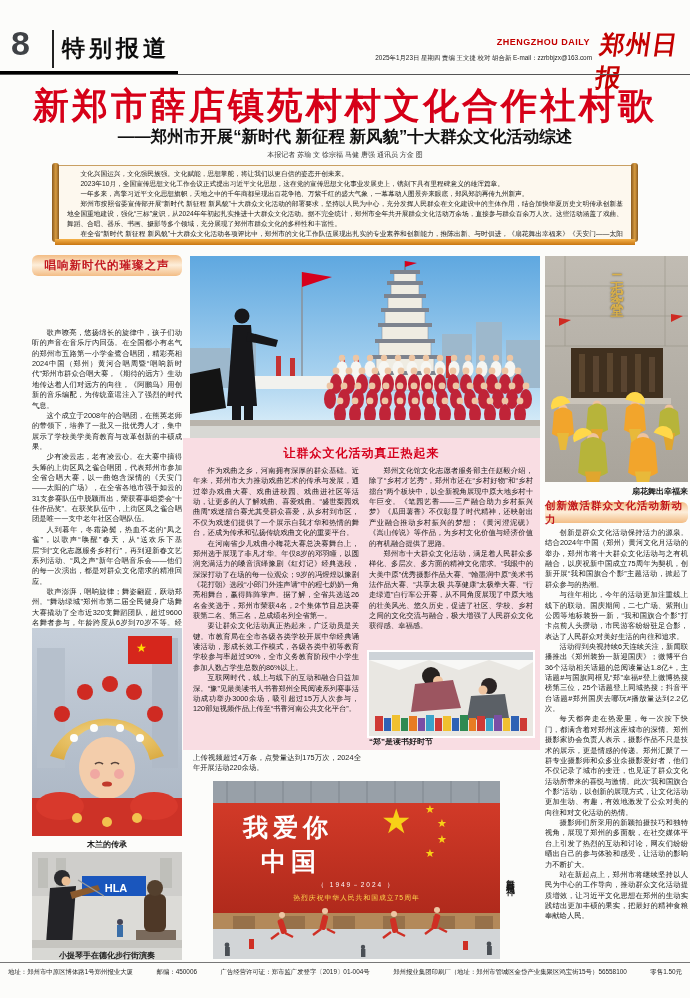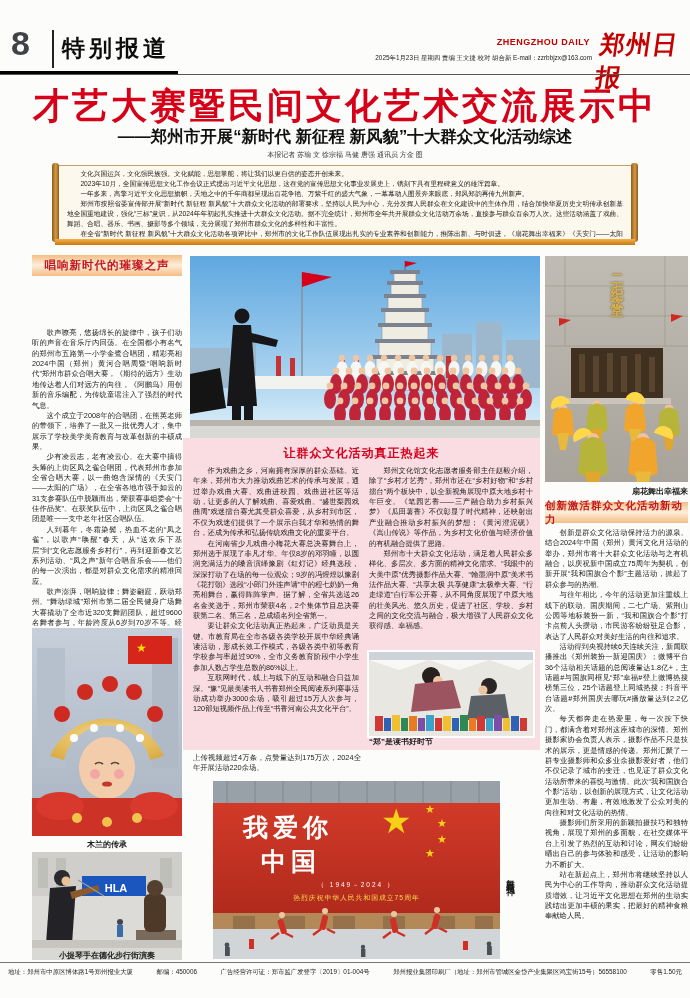--- a/index.html
+++ b/index.html
@@ -5,21 +5,21 @@
   html,body{margin:0;padding:0;background:#e9e9e7;}
   .page{position:relative;width:690px;height:998px;margin:0 auto;background:#fcfcfa;
         font-family:"Liberation Sans","DejaVu Sans",sans-serif;color:#1a1a1a;overflow:hidden;}
   .abs{position:absolute;}
   p{margin:0;text-indent:2em;}
   .jt{text-align:justify;}
   .body-text{font-size:7.3px;line-height:1.42;overflow:hidden;}
   .intro-text{font-size:6.7px;line-height:1.5;overflow:hidden;}
   .sec-box{display:flex;align-items:center;justify-content:center;font-size:11.5px;font-weight:bold;
            color:#c2181f;background:linear-gradient(180deg,#f3bd85,#fdeeda 48%,#f3bd85);
-           border-radius:0;letter-spacing:1px;}
+           border-radius:6px;letter-spacing:1px;}
   .cap{font-size:8px;font-weight:bold;color:#1a1a1a;}
   .ph{position:absolute;overflow:hidden;background:#d8d8d4;}
   .pagenum{font-size:34px;font-weight:bold;color:#3f4246;}
   .secname{font-size:23px;font-weight:600;letter-spacing:4px;color:#0d0d0d;}
   .masthead-en{font-size:9px;font-weight:bold;color:#c40000;letter-spacing:0.5px;}
   .logo-cn{font-size:25px;font-weight:900;color:#c40000;transform:skewX(-8deg);letter-spacing:1px;}
   .dateline{font-size:6.4px;color:#222;}
   .headline{font-size:36px;font-weight:900;color:#d60018;letter-spacing:3px;text-align:center;white-space:nowrap;}
   .subtitle{font-size:16.5px;font-weight:bold;color:#111;text-align:center;}
   .byline{font-size:7px;color:#333;text-align:center;}
@@ -43,21 +43,21 @@
 
   <div class="abs pagenum" style="left:11px;top:24px;">8</div>
   <div class="abs" style="left:52px;top:30px;width:1.5px;height:38px;background:#222;"></div>
   <div class="abs secname" style="left:62px;top:33px;">特别报道</div>
   <div class="abs masthead-en" style="left:400px;top:37px;width:190px;text-align:right;">ZHENGZHOU DAILY</div>
   <div class="abs logo-cn" style="left:598px;top:28px;">郑州日报</div>
   <div class="abs dateline" style="left:280px;top:54px;width:312px;text-align:right;">2025年1月23日 星期四 责编 王文捷 校对 胡合新 E-mail：zzrbbjzx@163.com</div>
   <div class="abs" style="left:0;top:71px;width:178px;height:3px;background:#000;"></div>
   <div class="abs" style="left:0;top:74px;width:690px;height:1px;background:#555;"></div>
 
-  <div class="abs headline" style="left:0;top:82px;width:690px;">才艺大赛暨民间文化艺术交流展示中</div>
+  <div class="abs headline" style="left:0;top:82px;width:690px;">新郑市薛店镇苑村村文化合作社村歌</div>
   <div class="abs subtitle" style="left:0;top:126px;width:690px;">——郑州市开展“新时代 新征程 新风貌”十大群众文化活动综述</div>
   <div class="abs byline" style="left:0;top:150px;width:690px;">本报记者 苏瑜 文 徐宗福 马健 唐强 通讯员 方金 图</div>
 
   <div class="abs scroll" style="left:55px;top:165px;width:580px;height:79px;">
     <div class="rod" style="left:-3px;"></div>
     <div class="rod" style="right:-3px;"></div>
     <div class="intro-text jt" style="position:absolute;left:12px;right:12px;top:3px;bottom:8px;">
       <p>文化兴国运兴，文化强民族强。文化赋能，思想掌舵，将让我们以更自信的姿态开创未来。</p>
       <p>2023年10月，全国宣传思想文化工作会议正式提出习近平文化思想，这在党的宣传思想文化事业发展史上，镌刻下具有里程碑意义的雄浑篇章。</p>
       <p>一年多来，高擎习近平文化思想旗帜，天地之中的千年商都呈现出百花争艳、万紫千红的盛大气象，一幕幕动人图景奔来眼底，郑风郑韵再传九州新声。</p>

